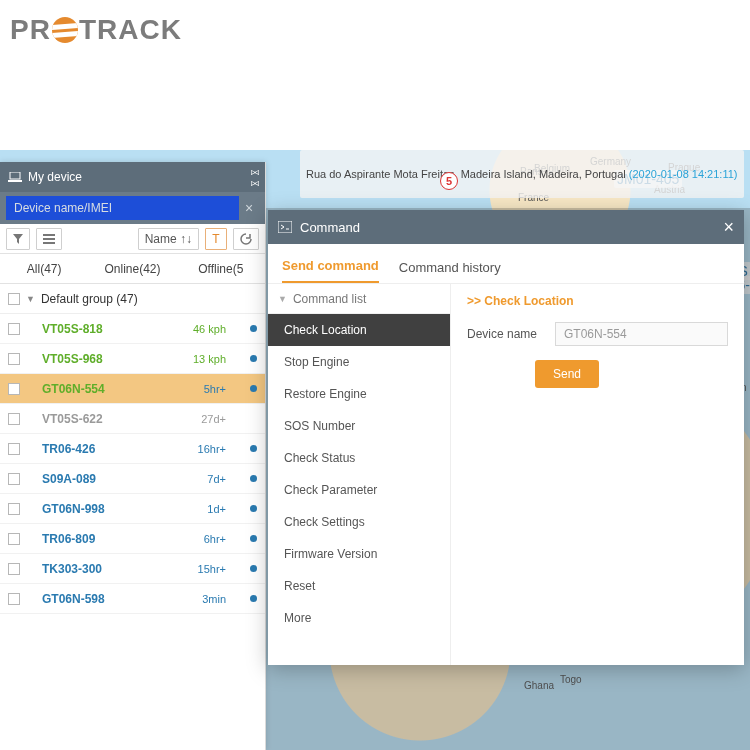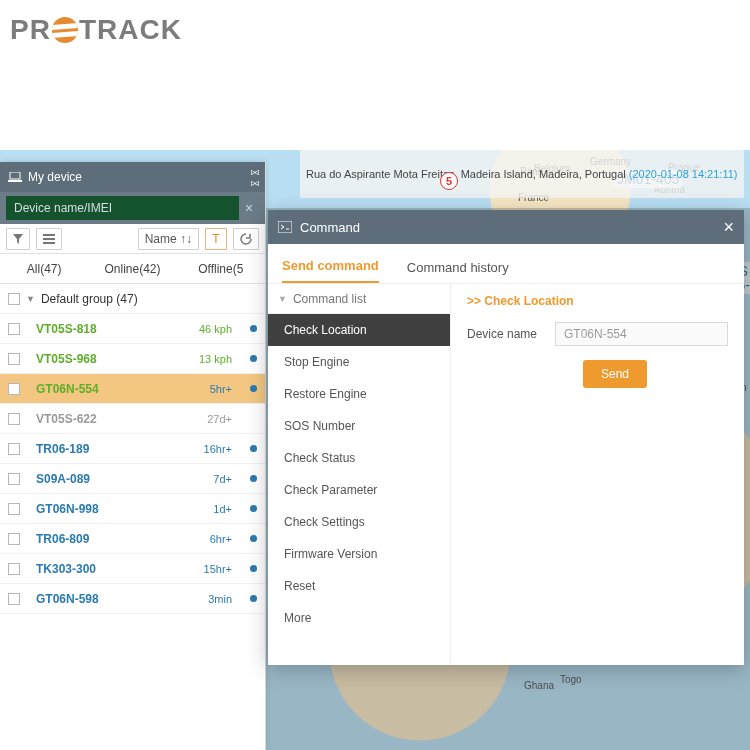--- a/index.html
+++ b/index.html
@@ -27,65 +27,65 @@
   .addr-bar .ts { color:#2aa3d8; }
   .marker5 { position:absolute; left:440px; top:22px; width:18px; height:18px; border:1px solid #d33; border-radius:50%; color:#d33; font-size:11px; font-weight:700; text-align:center; line-height:16px; background:#fff; }
   .pin { position:absolute; font-size:14px; color:#2a7ab0; background:#ffffffc0; padding:1px 3px; border-radius:2px;}
 
   
   .panel { position:absolute; left:0; top:0; width:266px; bottom:0; background:#ffffff; border-right:1px solid #dadada; box-shadow:0 0 6px rgba(0,0,0,0.15);margin-top:12px;}
   .panel-hdr { height:30px; background:#5d6d7a; color:#fff; display:flex; align-items:center; padding:0 8px; font-size:12px; gap:6px;}
   .panel-hdr .sp { flex:1;}
   .panel-hdr .mini { font-size:10px; letter-spacing:-2px; cursor:pointer;}
   .search-row { height:32px; background:#6b7b88; display:flex; align-items:center; padding:4px 6px;}
-  .search-row input { flex:1; height:24px; border:none; background:#14532d; color:#fff; padding:0 8px; font-size:12px;}
+  .search-row input { flex:1; height:24px; border:none; background:#1d4ed8; color:#fff; padding:0 8px; font-size:12px;}
   .search-row input::placeholder{color:#d7dde2;}
   .search-row .x { width:20px; text-align:center; color:#cfd6db; font-size:14px; cursor:pointer;}
   .tool-row { height:30px; border-bottom:1px solid #e2e2e2; display:flex; align-items:center; padding:0 6px; gap:6px; font-size:12px; color:#555;}
   .tool-row .btn { border:1px solid #cfcfcf; height:22px; min-width:22px; display:flex; align-items:center; justify-content:center; padding:0 6px; border-radius:1px; cursor:pointer; background:#fff;}
   .tool-row .btn.orange { color:#e58a2e; border-color:#e9b079;}
   .tool-row .sp{flex:1;}
   .tabs-row { display:flex; height:30px; border-bottom:1px solid #e2e2e2; font-size:12px;}
   .tabs-row div { flex:1; display:flex; align-items:center; justify-content:center; color:#444; cursor:pointer;}
   .group-row { height:30px; display:flex; align-items:center; padding:0 8px; font-size:12px; color:#333; border-bottom:1px solid #eee; gap:6px;}
   .group-row .tri { font-size:9px; color:#888;}
-  .dev { height:30px; display:flex; align-items:center; padding:0 8px; font-size:12px; border-bottom:1px solid #f1f1f1; gap:16px;}
+  .dev { height:30px; display:flex; align-items:center; padding:0 8px; font-size:12px; border-bottom:1px solid #f1f1f1; gap:22px;}
   .dev.sel { background:#f3c782;}
   .dev .cb { width:12px; height:12px; border:1px solid #b7b7b7; background:#fff;}
   .dev .name { flex:1; font-weight:600;}
   .dev .name.on { color:#5fae2a;}
   .dev .name.off{ color:#9a9a9a;}
   .dev .name.blue{ color:#2a7ab0;}
   .dev .stat { font-size:11px; margin-right:2px;}
   .dev .stat.kph{ color:#5fae2a;}
   .dev .stat.blue{ color:#2a7ab0;}
   .dev .stat.grey{ color:#9a9a9a;}
   .dev .dot{ width:7px; height:7px; border-radius:50%; background:#2a7ab0;}
 
   
   .overlay { position:absolute; left:266px; right:0; top:58px; bottom:0; background:rgba(60,60,60,0.25);}
   .modal { position:absolute; left:268px; top:60px; width:476px; height:455px; background:#fff; box-shadow:0 4px 20px rgba(0,0,0,0.25); display:flex; flex-direction:column;}
   .m-hdr { height:34px; background:#5d6d7a; color:#fff; display:flex; align-items:center; padding:0 10px; font-size:13px; gap:8px;}
   .m-hdr .sp{flex:1;}
   .m-hdr .x{ font-size:18px; cursor:pointer; line-height:1;}
-  .m-tabs { height:40px; display:flex; align-items:flex-end; padding:0 14px; gap:28px; font-size:13px; border-bottom:1px solid #eee;}
+  .m-tabs { height:40px; display:flex; align-items:flex-end; padding:0 14px; gap:20px; font-size:13px; border-bottom:1px solid #eee;}
   .m-tabs .t { padding-bottom:8px; color:#555; cursor:pointer;}
   .m-tabs .t.active { color:#ef9a2e; border-bottom:2px solid #ef9a2e; font-weight:600;}
   .m-body { flex:1; display:flex;}
   .cmd-list { width:190px; border-right:1px solid #eee;}
   .cmd-head { height:30px; display:flex; align-items:center; padding:0 10px; font-size:12px; color:#777; gap:6px; border-bottom:1px solid #f1f1f1;}
   .cmd-head .tri{font-size:9px;color:#aaa;}
   .cmd-item { height:32px; display:flex; align-items:center; padding:0 16px; font-size:12px; color:#555; cursor:pointer;}
   .cmd-item.active { background:#404040; color:#fff;}
   .cmd-right { flex:1; padding:10px 16px; font-size:12px;}
   .cmd-right .crumb { color:#ef9a2e; font-weight:600; margin-bottom:14px;}
   .form-row { display:flex; align-items:center; gap:10px; margin-bottom:14px;}
   .form-row label{ width:78px; color:#555; font-size:12px;}
   .form-row input{ flex:1; height:24px; border:1px solid #d9d9d9; padding:0 8px; font-size:12px; color:#9a9a9a; background:#fafafa;}
-  .send-btn { margin-left:116px; background:#ef9a2e; border:none; color:#fff; height:28px; width:64px; border-radius:3px; font-size:12px; cursor:pointer;}
+  .send-btn { margin-left:68px; background:#ef9a2e; border:none; color:#fff; height:28px; width:64px; border-radius:3px; font-size:12px; cursor:pointer;}
 
   .chk { display:inline-block; width:12px;height:12px;border:1px solid #b7b7b7;}
   svg{display:block;}
 </style>
 </head>
 <body>
 <div class="root">
 
   <div class="logo">
     <span>PR</span>
@@ -190,21 +190,21 @@
             <span class="dot"></span>
           </div>
           <div class="dev">
             <span class="cb"></span>
             <span class="name off">VT05S-622</span>
             <span class="stat grey">27d+</span>
             <span style="width:7px"></span>
           </div>
           <div class="dev">
             <span class="cb"></span>
-            <span class="name blue">TR06-189</span>
+            <span class="name blue">TR06-426</span>
             <span class="stat blue">16hr+</span>
             <span class="dot"></span>
           </div>
           <div class="dev">
             <span class="cb"></span>
             <span class="name blue">S09A-089</span>
             <span class="stat blue">7d+</span>
             <span class="dot"></span>
           </div>
           <div class="dev">

